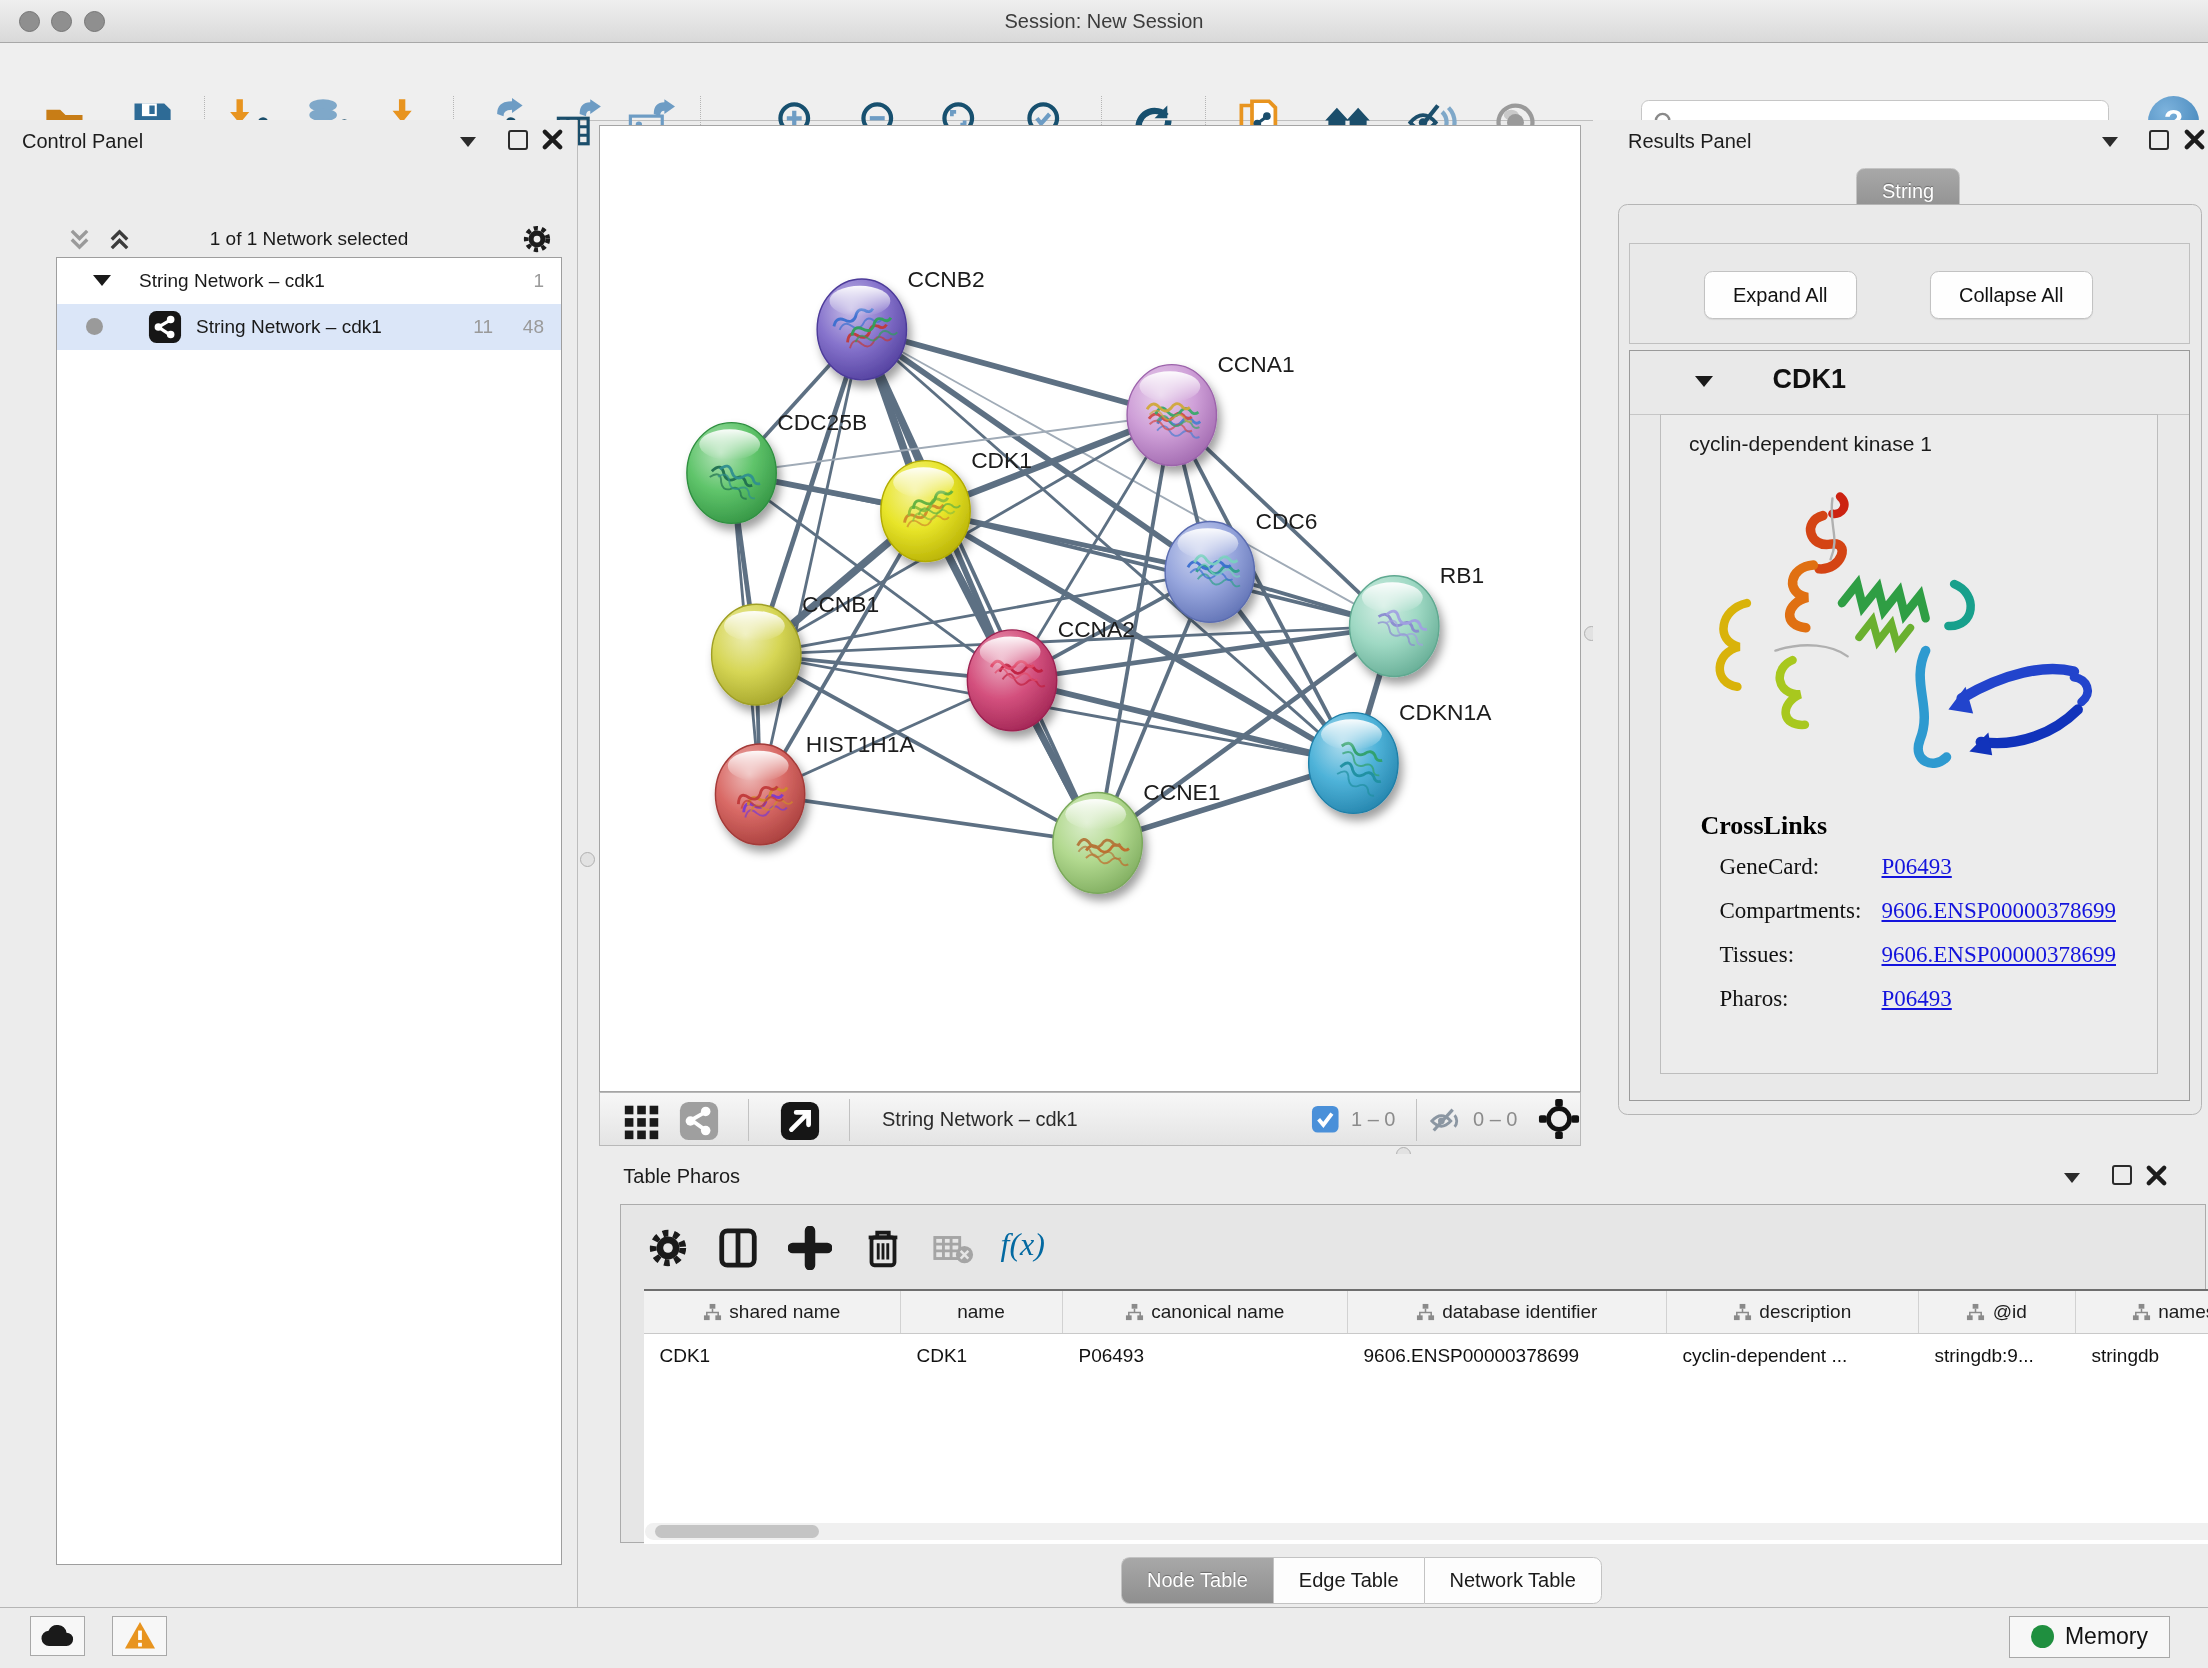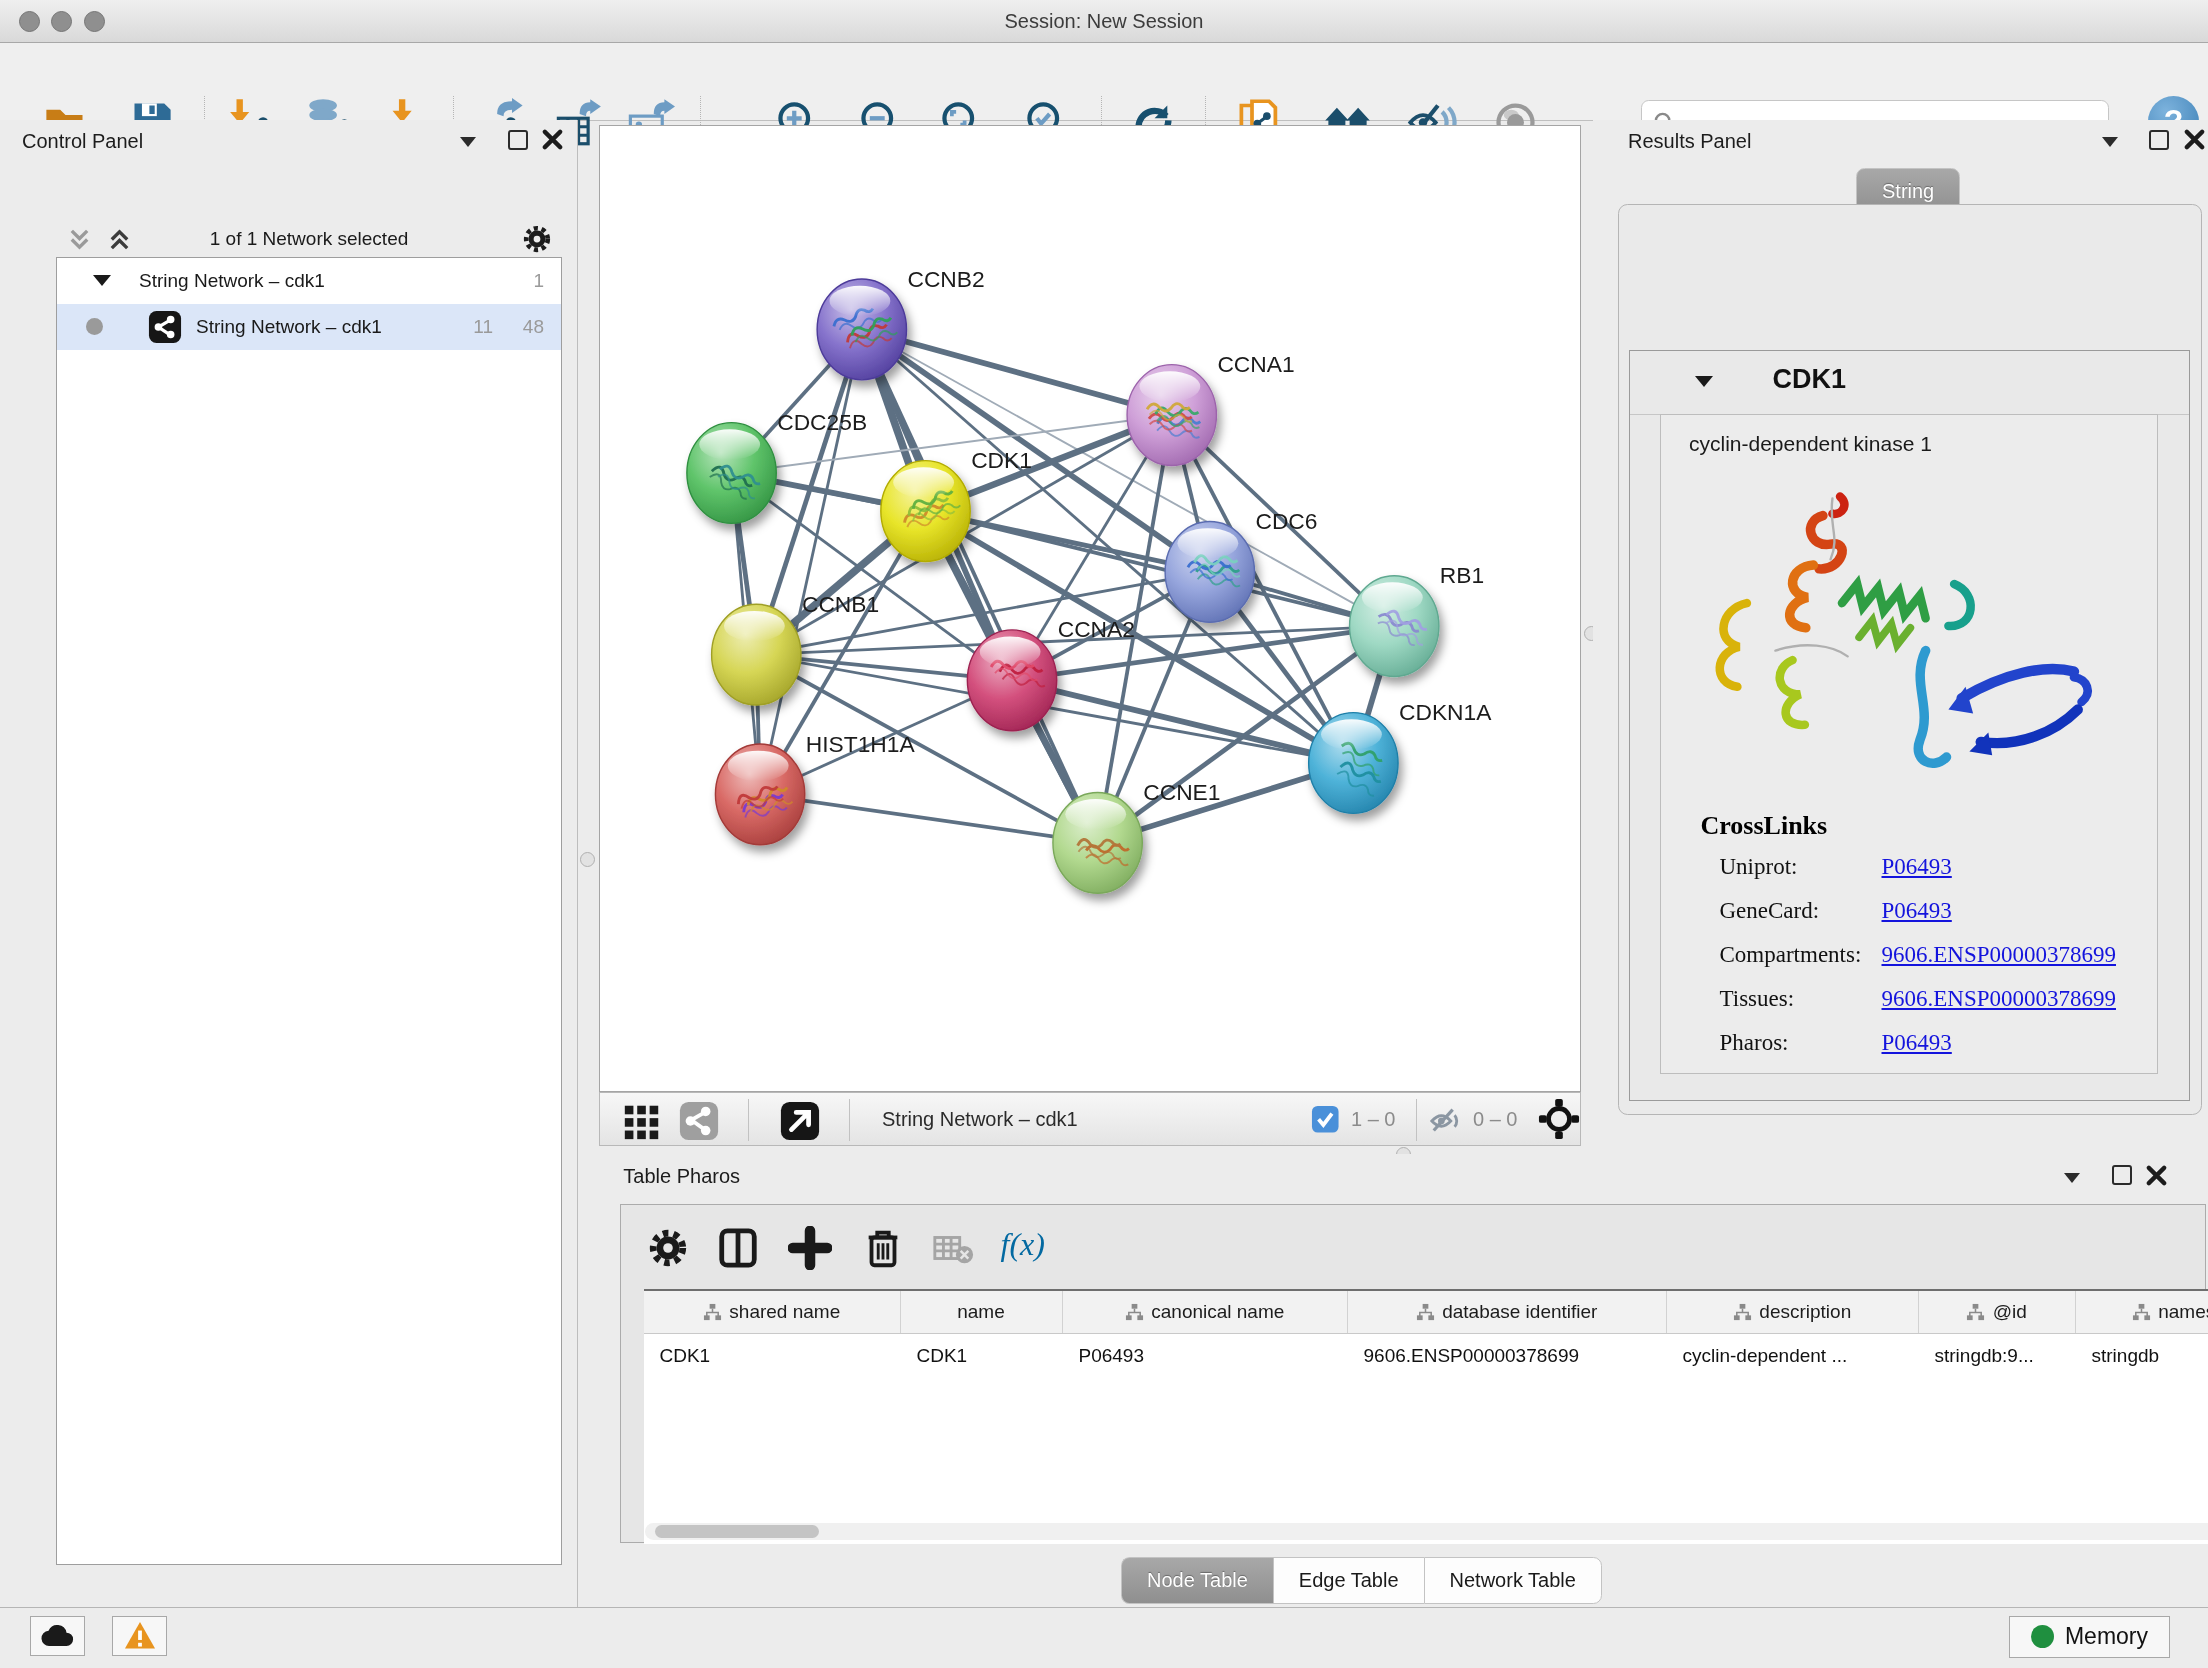--- a/index.html
+++ b/index.html
@@ -643,20 +643,24 @@
     <div class="abs panel-title" style="left:35px;top:9.5px">Results Panel</div>
     <span class="abs pc-min" style="left:509px;top:17px"></span>
     <span class="abs pc-float" style="left:556px;top:9.5px"></span>
     <span class="abs pc-close" style="left:591px;top:8.6px">
         <svg width="21" height="21" viewBox="0 0 22 22">
           <path d="M3 3l16 16M19 3 3 19" stroke="#1c1c1c" stroke-width="4.5" stroke-linecap="round"></path>
         </svg>
       </span>
     <div class="abs tab sel" style="left:263px;top:48px;border-radius:8.6px;border-right:1px solid #c3c3c3">String</div>
     <div class="abs" id="rp-box">
+      <div class="abs" id="rp-btnbox">
+        <button class="rp-btn" style="left:74px">Expand All</button>
+        <button class="rp-btn" style="left:300px">Collapse All</button>
+      </div>
       <div class="abs" id="rp-tree">
         <div id="rp-entry-header">
           <span class="tri-down" style="position:absolute;left:65px;top:25px"></span>
           <span id="rp-entry-name">CDK1</span>
         </div>
         <div id="rp-sub">
           <div id="rp-desc">cyclin-dependent kinase 1</div>
           <svg id="rp-protein" width="457" height="328" viewBox="0 0 480 345">
             <g fill="none" stroke-linecap="round">
               <path d="M168 28c10 8 2 20-8 18" stroke="#cc2211" stroke-width="9"></path>
@@ -671,21 +675,20 @@
               <path d="M296 240c44-26 88-36 118-28" stroke="#2244cc" stroke-width="11"></path>
               <path d="M414 218c14 2 20 16 8 26" stroke="#2244cc" stroke-width="9"></path>
               <path d="M316 286c40 6 78-10 102-34" stroke="#1133bb" stroke-width="11"></path>
               <path d="M160 30c-4 30 8 40-2 64M100 190c30-10 60-6 76 6" stroke="#b0b0b0" stroke-width="2.5"></path>
             </g>
             <polygon points="300,228 282,252 308,256" fill="#2244cc"></polygon>
             <polygon points="304,296 324,276 328,300" fill="#1133bb"></polygon>
           </svg>
           <div class="serif" id="xl-title">CrossLinks</div>
           <div class="serif" id="xl-rows">
-              <div class="xl-row"><span class="lab">Uniprot:</span><a>P06493</a></div>
               <div class="xl-row"><span class="lab">GeneCard:</span><a>P06493</a></div>
               <div class="xl-row"><span class="lab">Compartments:</span><a>9606.ENSP00000378699</a></div>
               <div class="xl-row"><span class="lab">Tissues:</span><a>9606.ENSP00000378699</a></div>
               <div class="xl-row"><span class="lab">Pharos:</span><a>P06493</a></div>
             </div>
         </div>
       </div>
     </div>
   </div>
 

